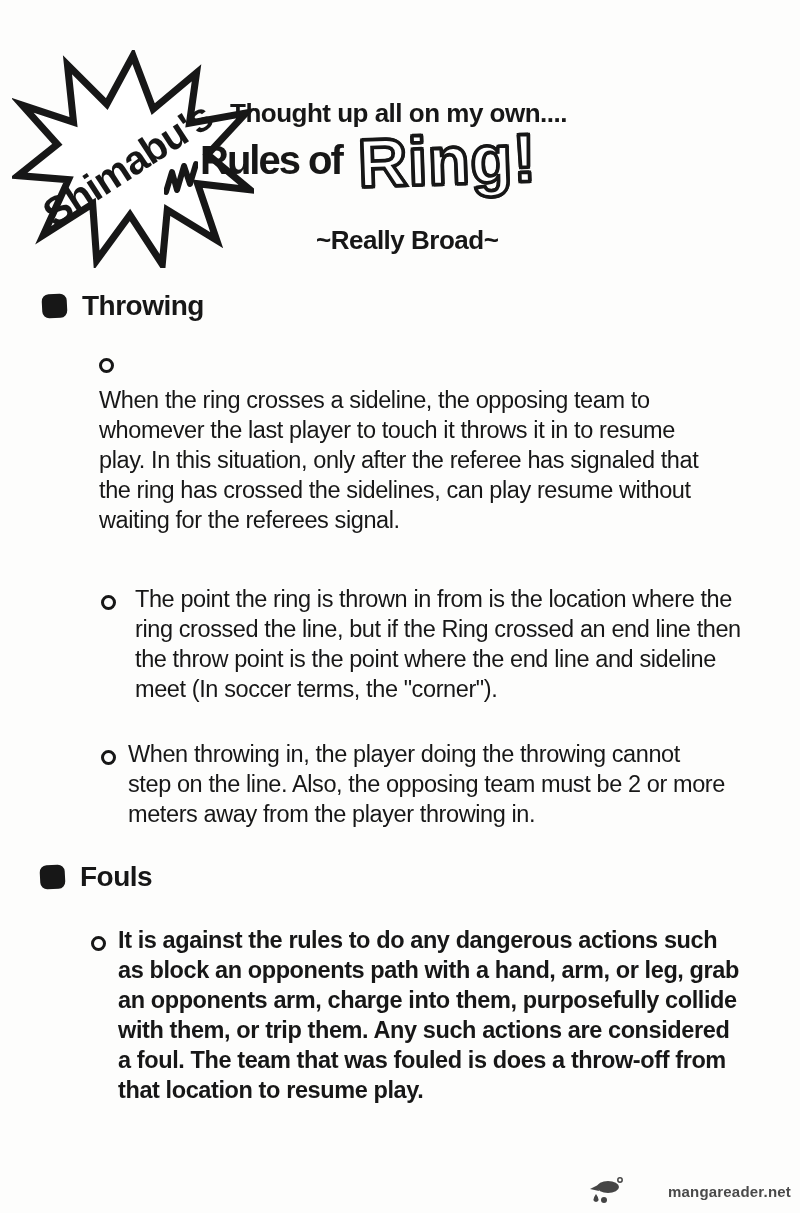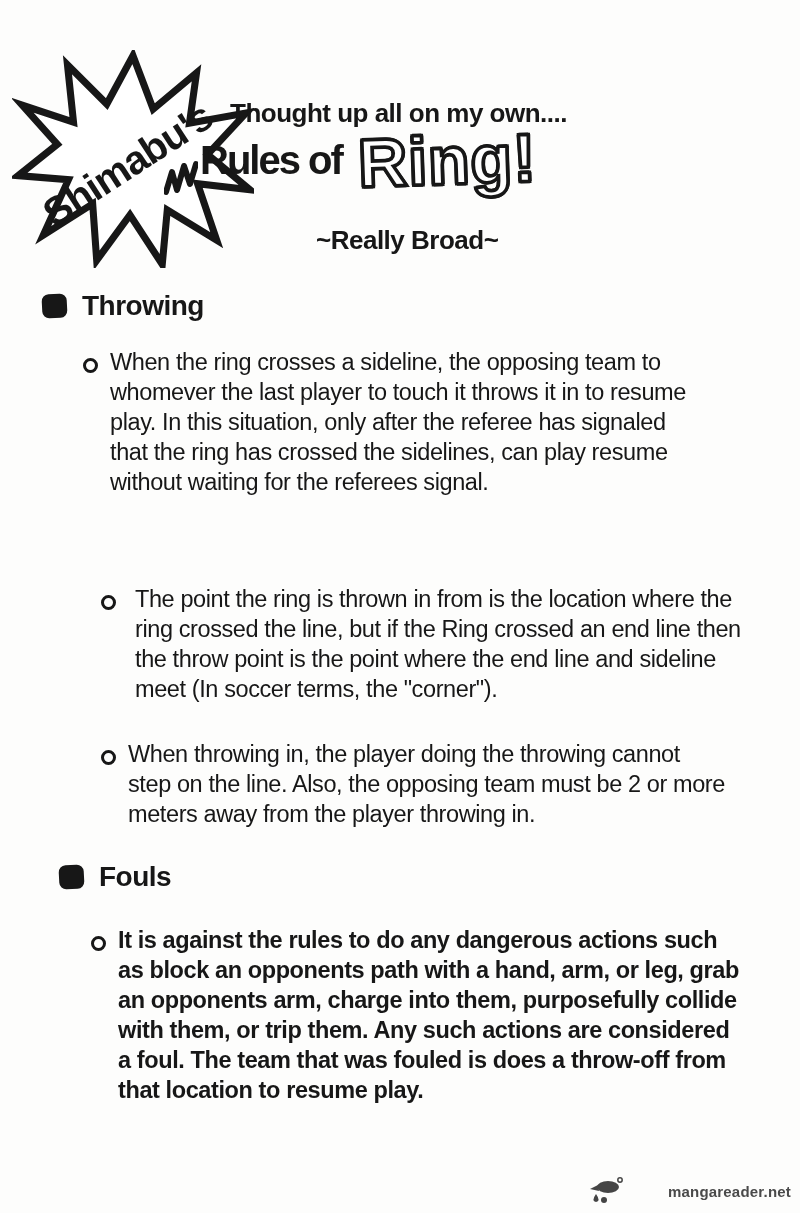--- a/index.html
+++ b/index.html
@@ -51,32 +51,32 @@
   
   .sec-head {
     position:absolute; margin:0; display:flex; align-items:center; gap:15px;
     font-size:28px; font-weight:bold; letter-spacing:-0.5px;
   }
   .sec-head .sq {
     width:25px; height:24px; background:#171717; border-radius:7px;
     transform:rotate(-3deg); flex:0 0 auto;
   }
   #head-throwing { left:42px; top:290px; }
-  #head-fouls    { left:59px; top:861px;justify-content:flex-end; }
+  #head-fouls    { left:40px; top:861px;justify-content:flex-end; }
 
   .bullet { position:absolute; display:flex; gap:12px; }
   .bullet .dot {
     flex:0 0 auto; width:9px; height:9px;
     border:3.5px solid #171717; border-radius:50%;
     margin-top:11px;
   }
   .bullet p {
     margin:0; font-size:23.5px; line-height:30px; letter-spacing:-0.4px;
   }
-  #bullet-throwing-0 { left:83px; top:347px; width:626px; }
+  #bullet-throwing-0 { left:99px; top:347px; width:626px;flex-direction:column; }
   #bullet-throwing-1 { left:101px; top:584px; width:650px;gap:19px; }
   #bullet-throwing-2 { left:101px; top:739px; width:626px; }
   #bullet-fouls-0    { left:91px;  top:925px; width:657px;font-weight:bold; }
 
   
   .watermark {
     position:absolute; right:9px; bottom:8px;
     display:flex; align-items:center; gap:4px; color:#4a4a4a;
   }
   .watermark .wm-text { font-size:15px; font-weight:bold; letter-spacing:0.2px;margin-left:40px; }

